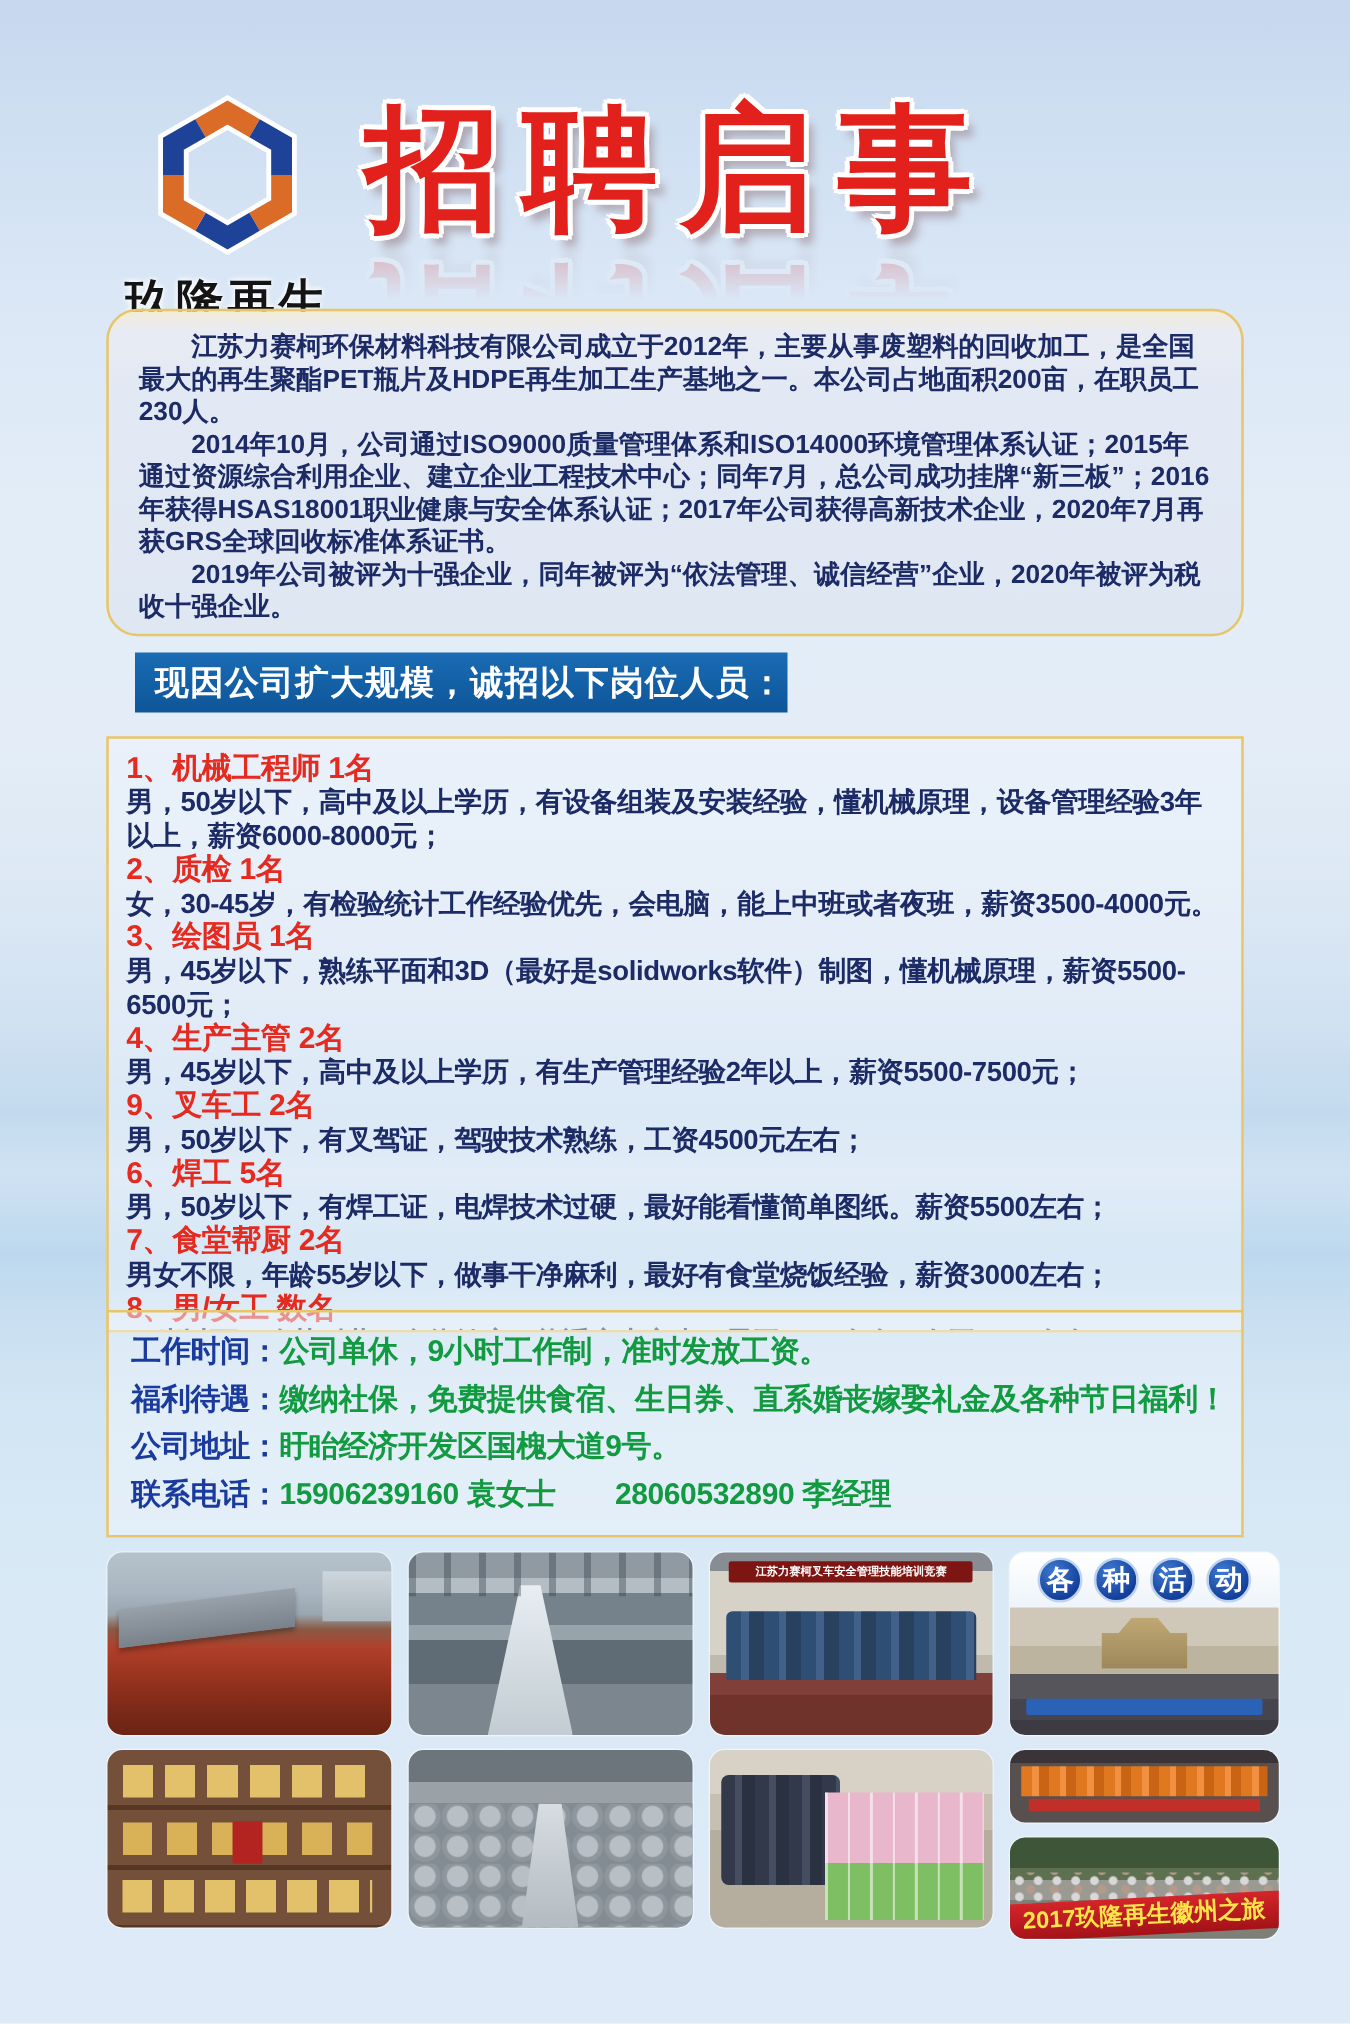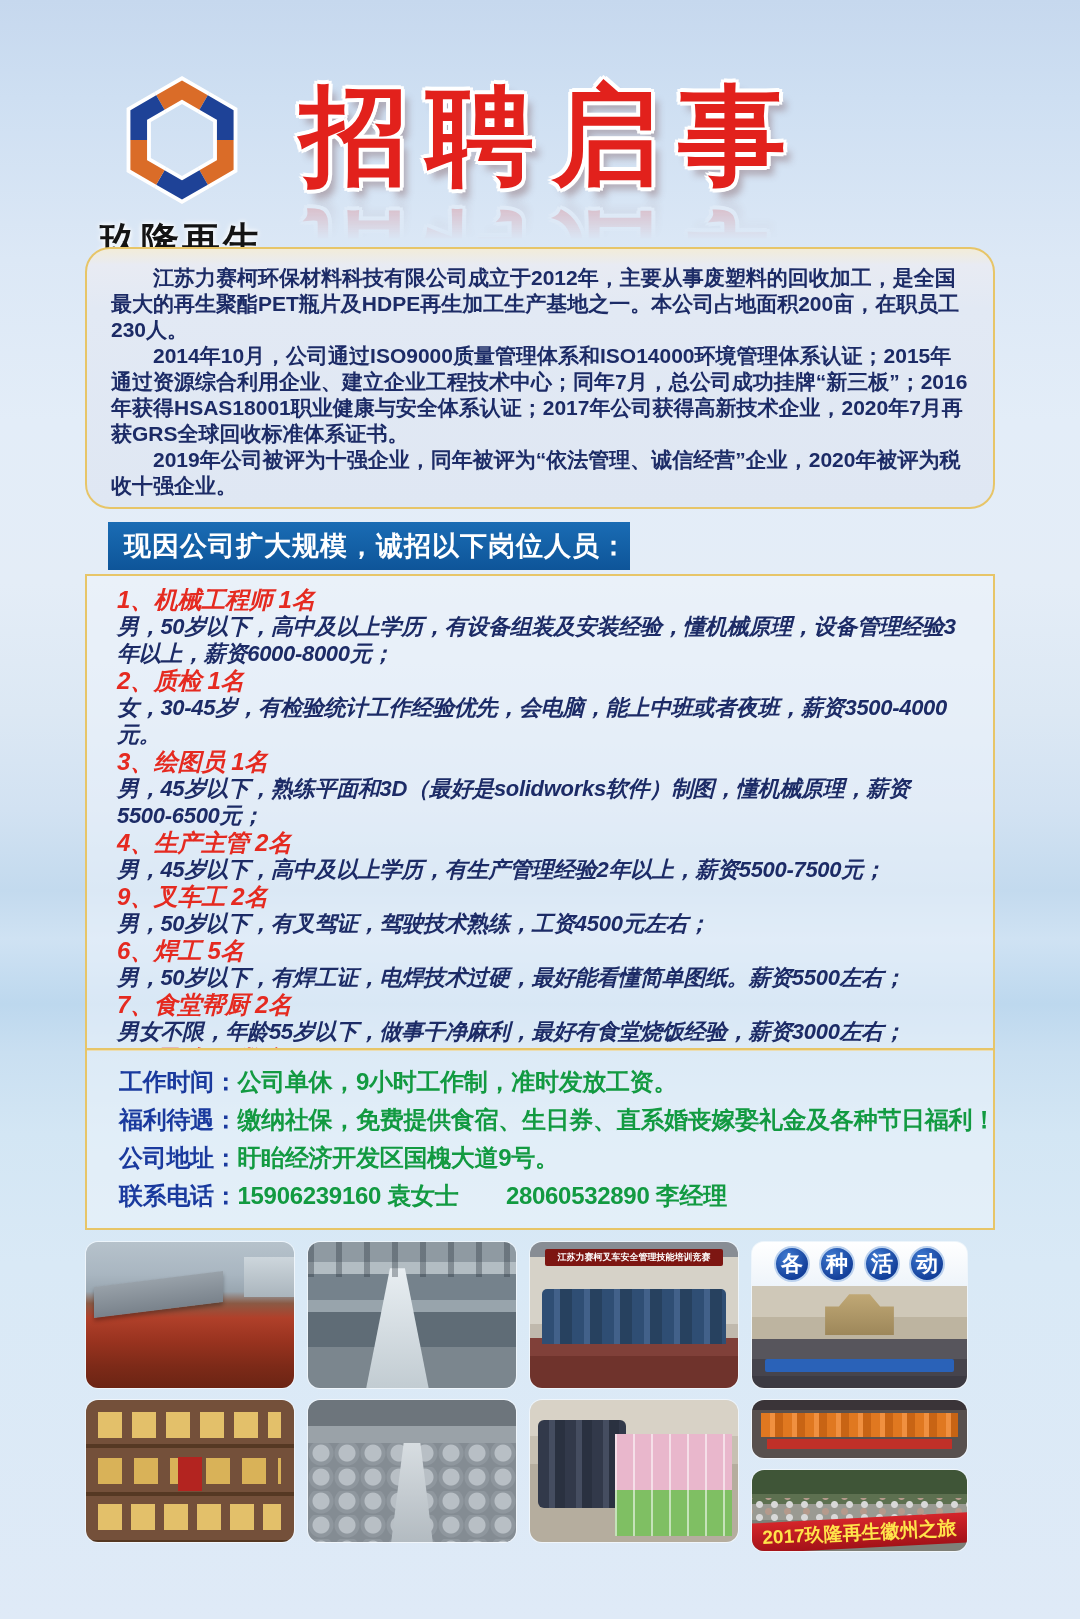--- a/index.html
+++ b/index.html
@@ -12,21 +12,21 @@
       #dce8f4 44%, #d2e2f2 50%, #c3daee 55%, #cfe2f3 58%, #bdd8ee 62%,
       #c9dff1 65%, #d3e6f4 70%, #d9e9f6 78%, #dfeaf7 100%);
   }
 
   
   .header { position:absolute; left:0; top:58px; width:1080px; height:190px; }
   .logo { position:absolute; left:92px; top:18px; width:180px; text-align:center; }
   .logo svg { width:128px; height:128px; display:block; margin:0 auto; }
   .logo-text { font-size:38px; font-weight:bold; color:#141414; letter-spacing:3px;
     text-shadow:0 0 4px #ffffff, 0 0 6px #ffffff; margin-top:12px; }
-  .title-wrap { position:absolute; left:292px; top:14px; width:520px; text-align:center; }
+  .title-wrap { position:absolute; left:292px; top:14px; width:520px; text-align:left; }
   .title {
     font-family:"Liberation Serif", serif; font-weight:bold; white-space:nowrap;
     font-size:108px; letter-spacing:18px; color:#e2211c; line-height:130px;
     text-shadow:-3px -3px 0 #fff, 3px -3px 0 #fff, -3px 3px 0 #fff, 3px 3px 0 #fff,
                 -4px 0 0 #fff, 4px 0 0 #fff, 0 -4px 0 #fff, 0 4px 0 #fff,
                 7px 9px 7px rgba(110,60,60,.35);
   }
   .reflect { height:58px; overflow:hidden; margin-top:-6px; opacity:.26;
     -webkit-mask-image:linear-gradient(180deg,#000 0%,transparent 75%);
     mask-image:linear-gradient(180deg,#000 0%,transparent 75%); }
@@ -35,32 +35,32 @@
   
   .gold-box { position:absolute; left:85px; width:910px; border:2px solid #e7c568; overflow:hidden; }
   .intro-box { top:247px; height:262px; padding:16px 24px;
     background:linear-gradient(180deg,#f2ecd9 0px,#e8ebf3 16px,#e2e9f4 60px,#dfe7f3 100%);border-radius:25px; }
   .intro-box p { text-indent:2em; font-size:21px; font-weight:bold; color:#1c2b66; line-height:26px; }
 
   .section-banner { position:absolute; left:85px; top:522px; width:522px; height:48px;
     background:linear-gradient(180deg,#1a6cb4,#0e5599); color:#ffffff;
     font-size:27px; font-weight:bold; line-height:48px; padding-left:16px; letter-spacing:1px;margin-left:23px; }
 
-  .jobs-box { top:574px; height:477px; padding:10px 30px; background:rgba(238,244,251,.55);font-style:italic; }
+  .jobs-box { top:589px; height:477px; padding:10px 14px; background:rgba(238,244,251,.55); }
   .job-title { color:#e52a20; font-size:24px; font-weight:bold; line-height:27px; letter-spacing:-0.3px; }
   .job-desc  { color:#1c2b66; font-size:22px; font-weight:bold; line-height:27px; letter-spacing:-0.3px; }
 
-  .info-box { top:1048px; height:182px; padding:13px 32px; background:rgba(240,246,252,.5); }
+  .info-box { top:1048px; height:182px; padding:13px 18px; background:rgba(240,246,252,.5); }
   .info-row { font-size:24px; font-weight:bold; line-height:38px; letter-spacing:-0.3px; white-space:nowrap; }
   .info-label { color:#1a3a9e; }
   .info-value { color:#129a41; }
 
   
   .photo-grid { position:absolute; left:86px; top:1242px; width:937px; display:flex; gap:14px; }
-  .col { display:flex; flex-direction:column; gap:12px; width:208px; }
+  .col { display:flex; flex-direction:column; gap:12px; width:227px; }
   .col4 { width:215px; }
   .ph { position:relative; border-radius:12px; overflow:hidden;
         box-shadow:0 0 0 1px rgba(255,255,255,.55); }
   .hA { height:146px; } .hB { height:142px; }
 
   #p-gate { background:linear-gradient(180deg,#b6c2cb 0%,#a9b6c1 22%,#99a6b0 34%,
       #8a5a45 42%,#b0402a 52%,#99331f 68%,#7d2a18 85%,#6b2414 100%); }
   #p-gate::after { content:""; position:absolute; right:0; top:10%; width:24%; height:28%;
       background:linear-gradient(#cdd6dc,#aab5bd); }
   .gate-sign { position:absolute; left:4%; top:25%; width:62%; height:21%;

